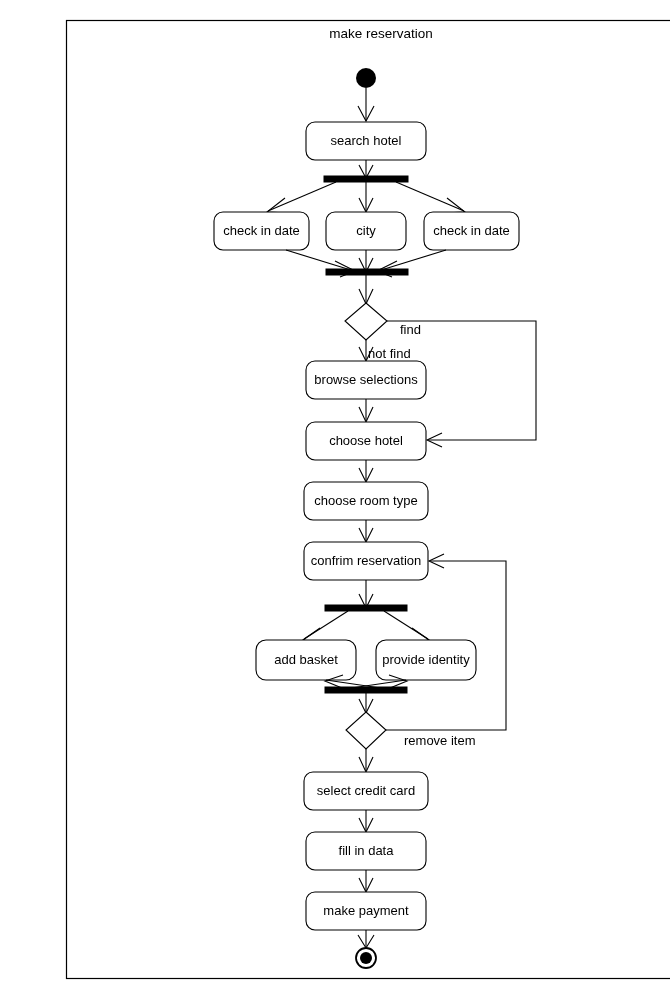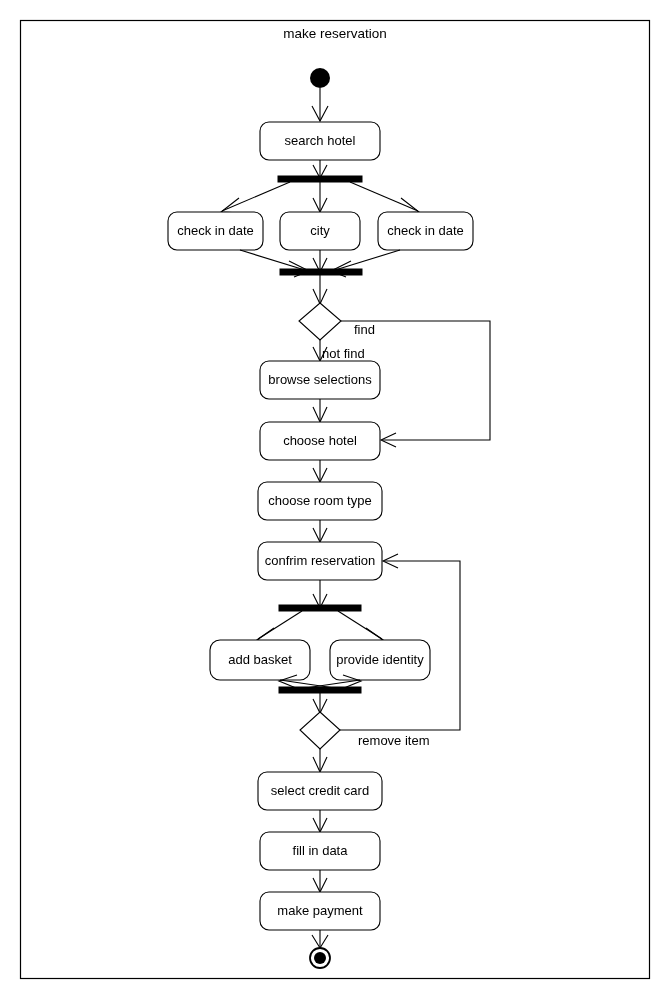--- a/index.html
+++ b/index.html
@@ -11,20 +11,21 @@
   body {
     width: 670px;
     height: 1000px;
     font-family: "Liberation Sans", sans-serif;
     overflow: hidden;
   }
   #diagram-root {
     position: relative;
     width: 550px;
     height: 1000px;
+    margin-left: 46px;
   }
   svg#activity-diagram {
     display: block;
     width: 670px;
     height: 1000px;
   }
   .frame {
     fill: none;
     stroke: #000000;
     stroke-width: 1.2;

